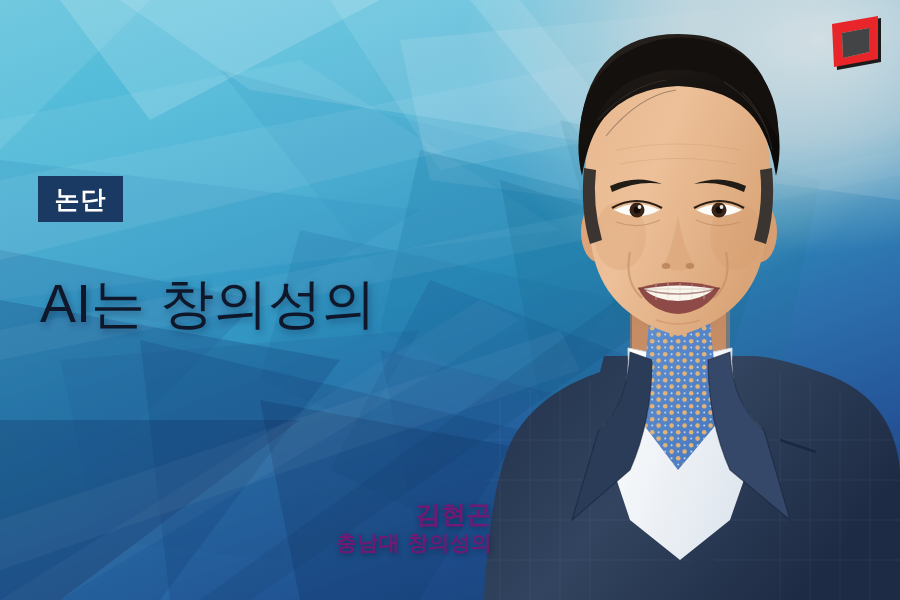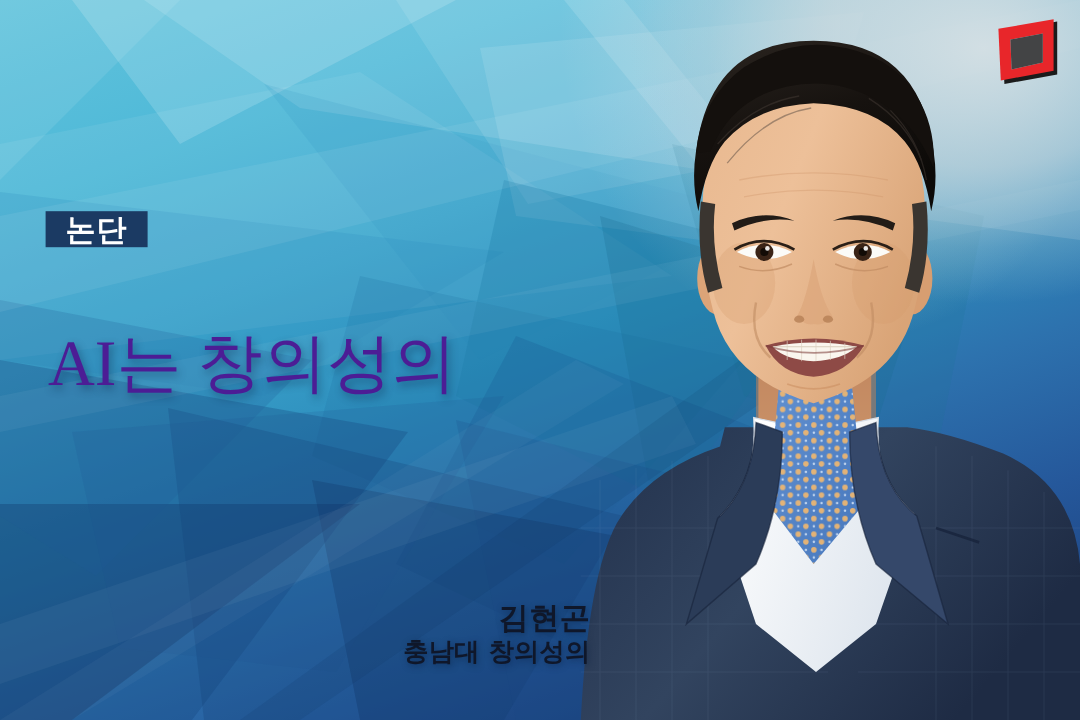--- a/index.html
+++ b/index.html
@@ -76,60 +76,60 @@
     width: 62px;
     height: 62px;
   }
 
   
   .badge {
     position: absolute;
     left: 38px;
     top: 176px;
     min-width: 85px;
-    height: 30px;
+    height: 46px;
     box-sizing: border-box;
     background: #1B3A63;
     color: #FFFFFF;
     display: flex;
     align-items: center;
     justify-content: center;
     padding: 0 14px;
     font-size: 25px;
     font-weight: 700;
     letter-spacing: 1px;
     line-height: 1;
     font-family: "DejaVu Sans", "Liberation Sans", sans-serif;
   }
 
   
   .headline {
     position: absolute;
     left: 40px;
     top: 232px;
     width: 560px;
-    color: #4c1d95;
-    font-family: Liberation Serif, serif;
+    color: #0f172a;
+    font-family: Liberation Sans, sans-serif;
     font-size: 54px;
     font-weight: 400;
     line-height: 1.30;
     letter-spacing: 0px;
     text-shadow: 2px 3px 7px rgba(10,40,70,0.45);
     white-space: nowrap;
   }
   .headline .hl-line { display: block; }
 
   
   .author {
     position: absolute;
     left: 180px;
     top: 500px;
     width: 312px;
     text-align: right;
-    color: #0f172a;
+    color: #701a75;
     font-family: "DejaVu Sans", "Liberation Sans", sans-serif;
     text-shadow: 1px 2px 5px rgba(8,30,60,0.5);
   }
   .author-name {
     display: block;
     font-size: 25px;
     font-weight: 700;
     line-height: 1.18;
     letter-spacing: 0.5px;
   }

